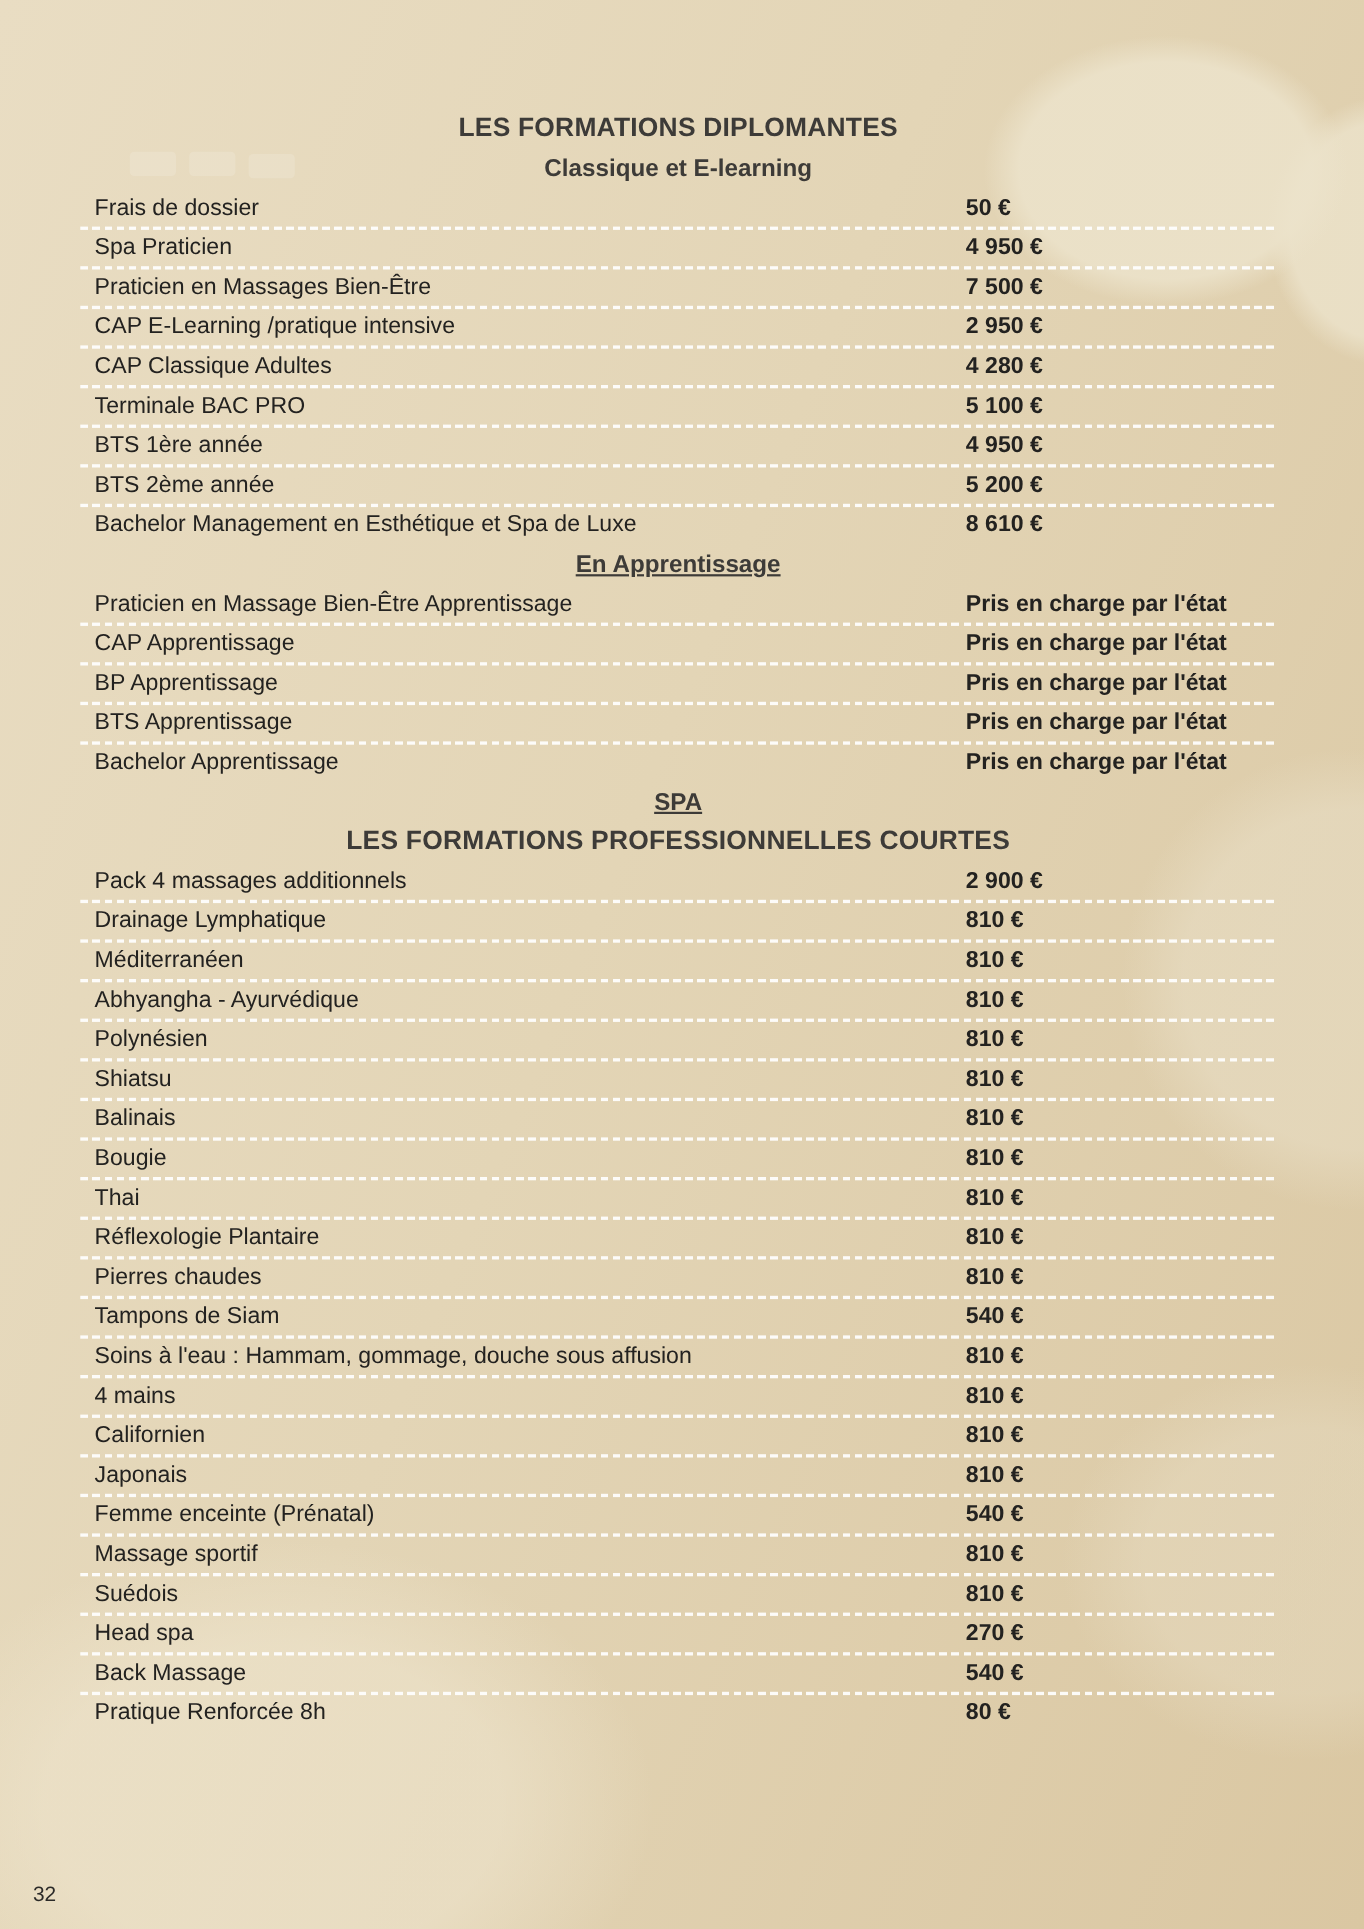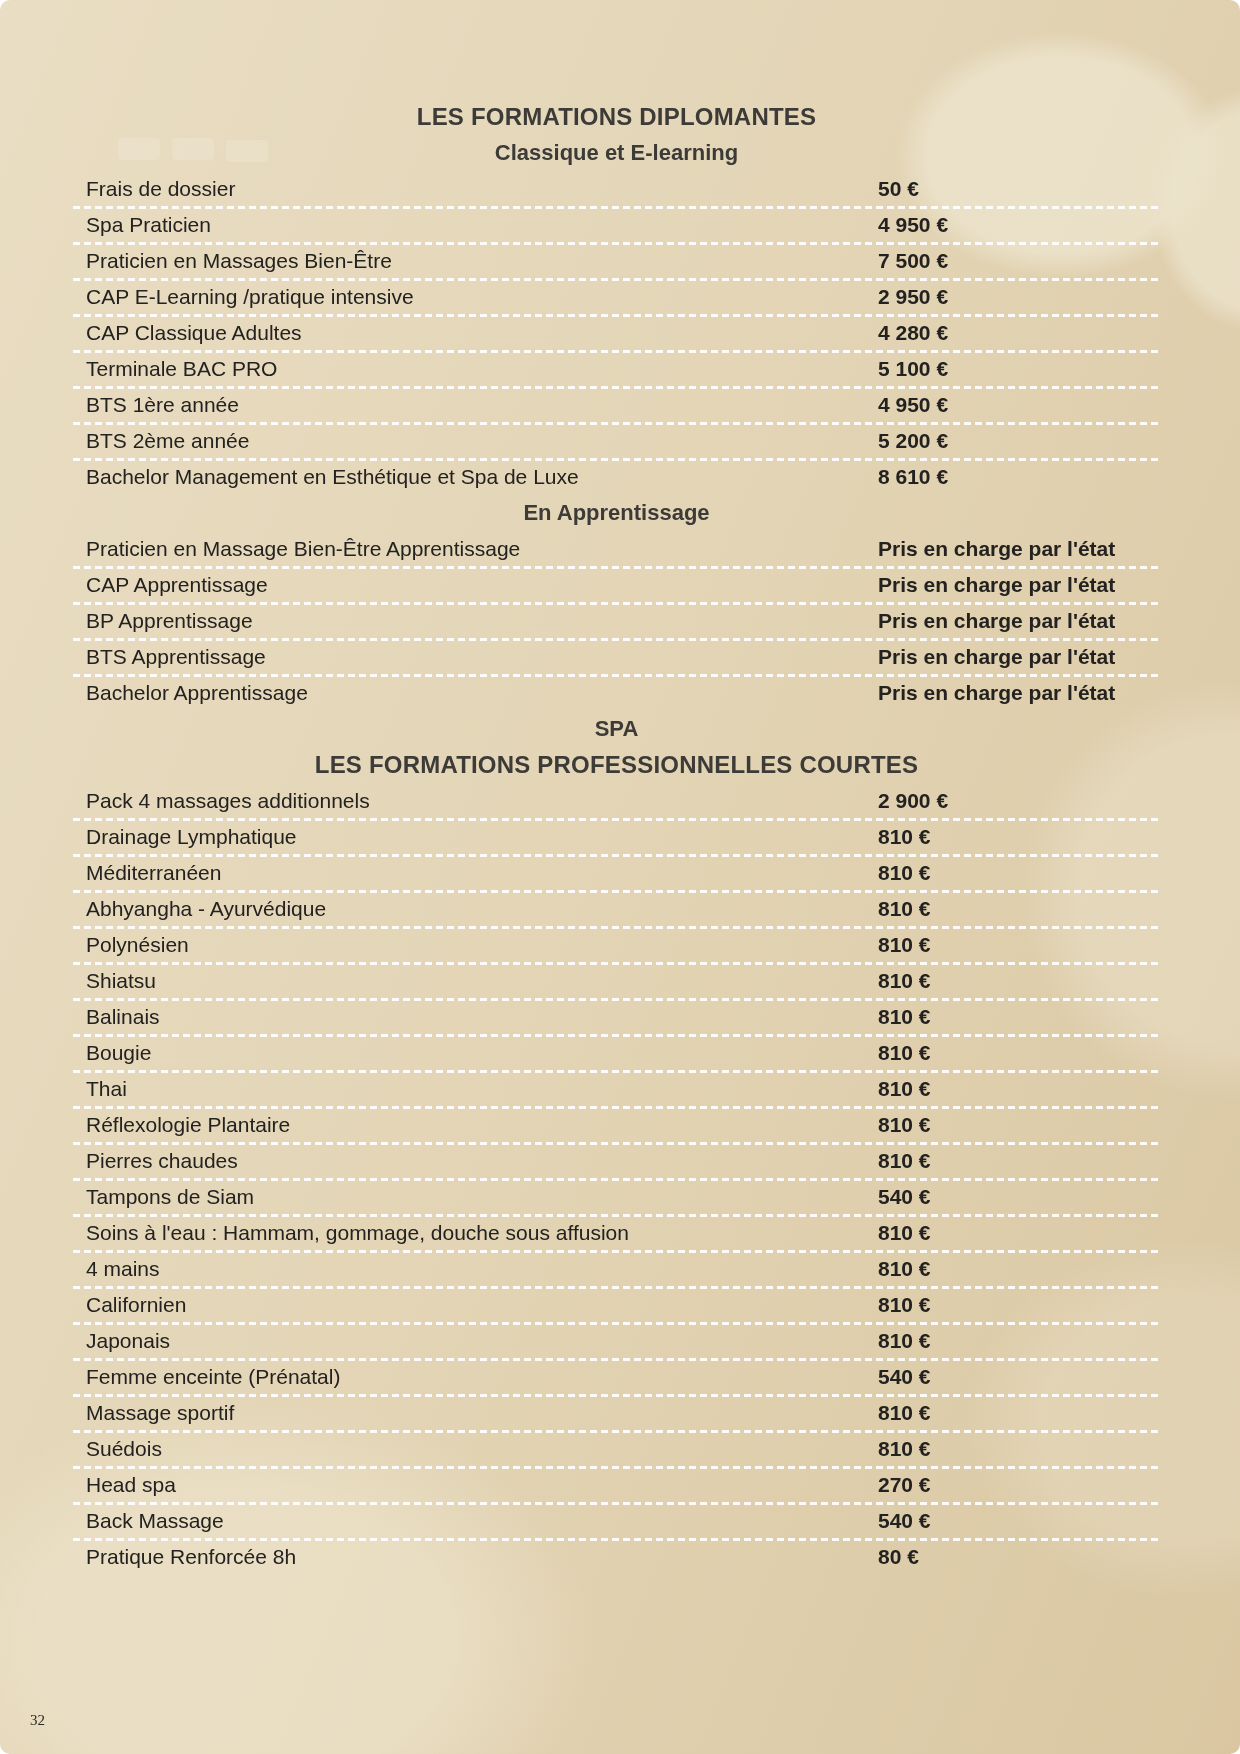--- a/index.html
+++ b/index.html
@@ -10,21 +10,20 @@
     width: 1240px;
     height: 1754px;
     overflow: hidden;
     background:
       radial-gradient(ellipse 230px 170px at 1060px 155px, rgba(236,227,203,0.85) 0 58%, rgba(236,227,203,0) 72%),
       radial-gradient(ellipse 150px 170px at 1260px 210px, rgba(236,227,203,0.8) 0 58%, rgba(236,227,203,0) 72%),
       radial-gradient(ellipse 280px 280px at 1230px 890px, rgba(233,223,199,0.55) 0 55%, rgba(233,223,199,0) 75%),
       radial-gradient(ellipse 300px 240px at 1190px 1420px, rgba(233,223,199,0.4) 0 50%, rgba(233,223,199,0) 75%),
       radial-gradient(ellipse 460px 320px at 250px 1640px, rgba(240,231,209,0.5) 0 45%, rgba(240,231,209,0) 75%),
       linear-gradient(112deg, #e9ddc3 0%, #e3d5b6 45%, #dac7a2 100%);
-    border-radius: 10px;
   }
 
   .deco-rect {
     position: absolute;
     height: 22px;
     width: 42px;
     border-radius: 4px;
     background: rgba(255,255,255,0.14);
   }
 
@@ -68,29 +67,28 @@
       rgba(255,255,255,0.92) 0px,  rgba(255,255,255,0.92) 7px,
       rgba(255,255,255,0)    7px,  rgba(255,255,255,0)    11px);
   }
 
   .heading-main, .heading-sub {
     justify-content: center;
     font-weight: bold;
     color: #3d3b38;
   }
   .heading-main { font-size: 24px; letter-spacing: 0.2px; }
-  .heading-sub  { font-size: 22px; }
+  .heading-sub  { font-size: 22px; text-decoration: underline; }
 
   .page-number {
     position: absolute;
     left: 30px;
     top: 1712px;
-    font-size: 15px;
+    font-size: 19px;
     color: #2b2a28;
-    font-family: Liberation Serif, serif;
   }
 </style>
 </head>
 <body>
 
 <div class="page">
 
   <span class="deco-rect" style="left:118px; top:138px;"></span>
   <span class="deco-rect" style="left:172px; top:138px;"></span>
   <span class="deco-rect" style="left:226px; top:140px;"></span>

